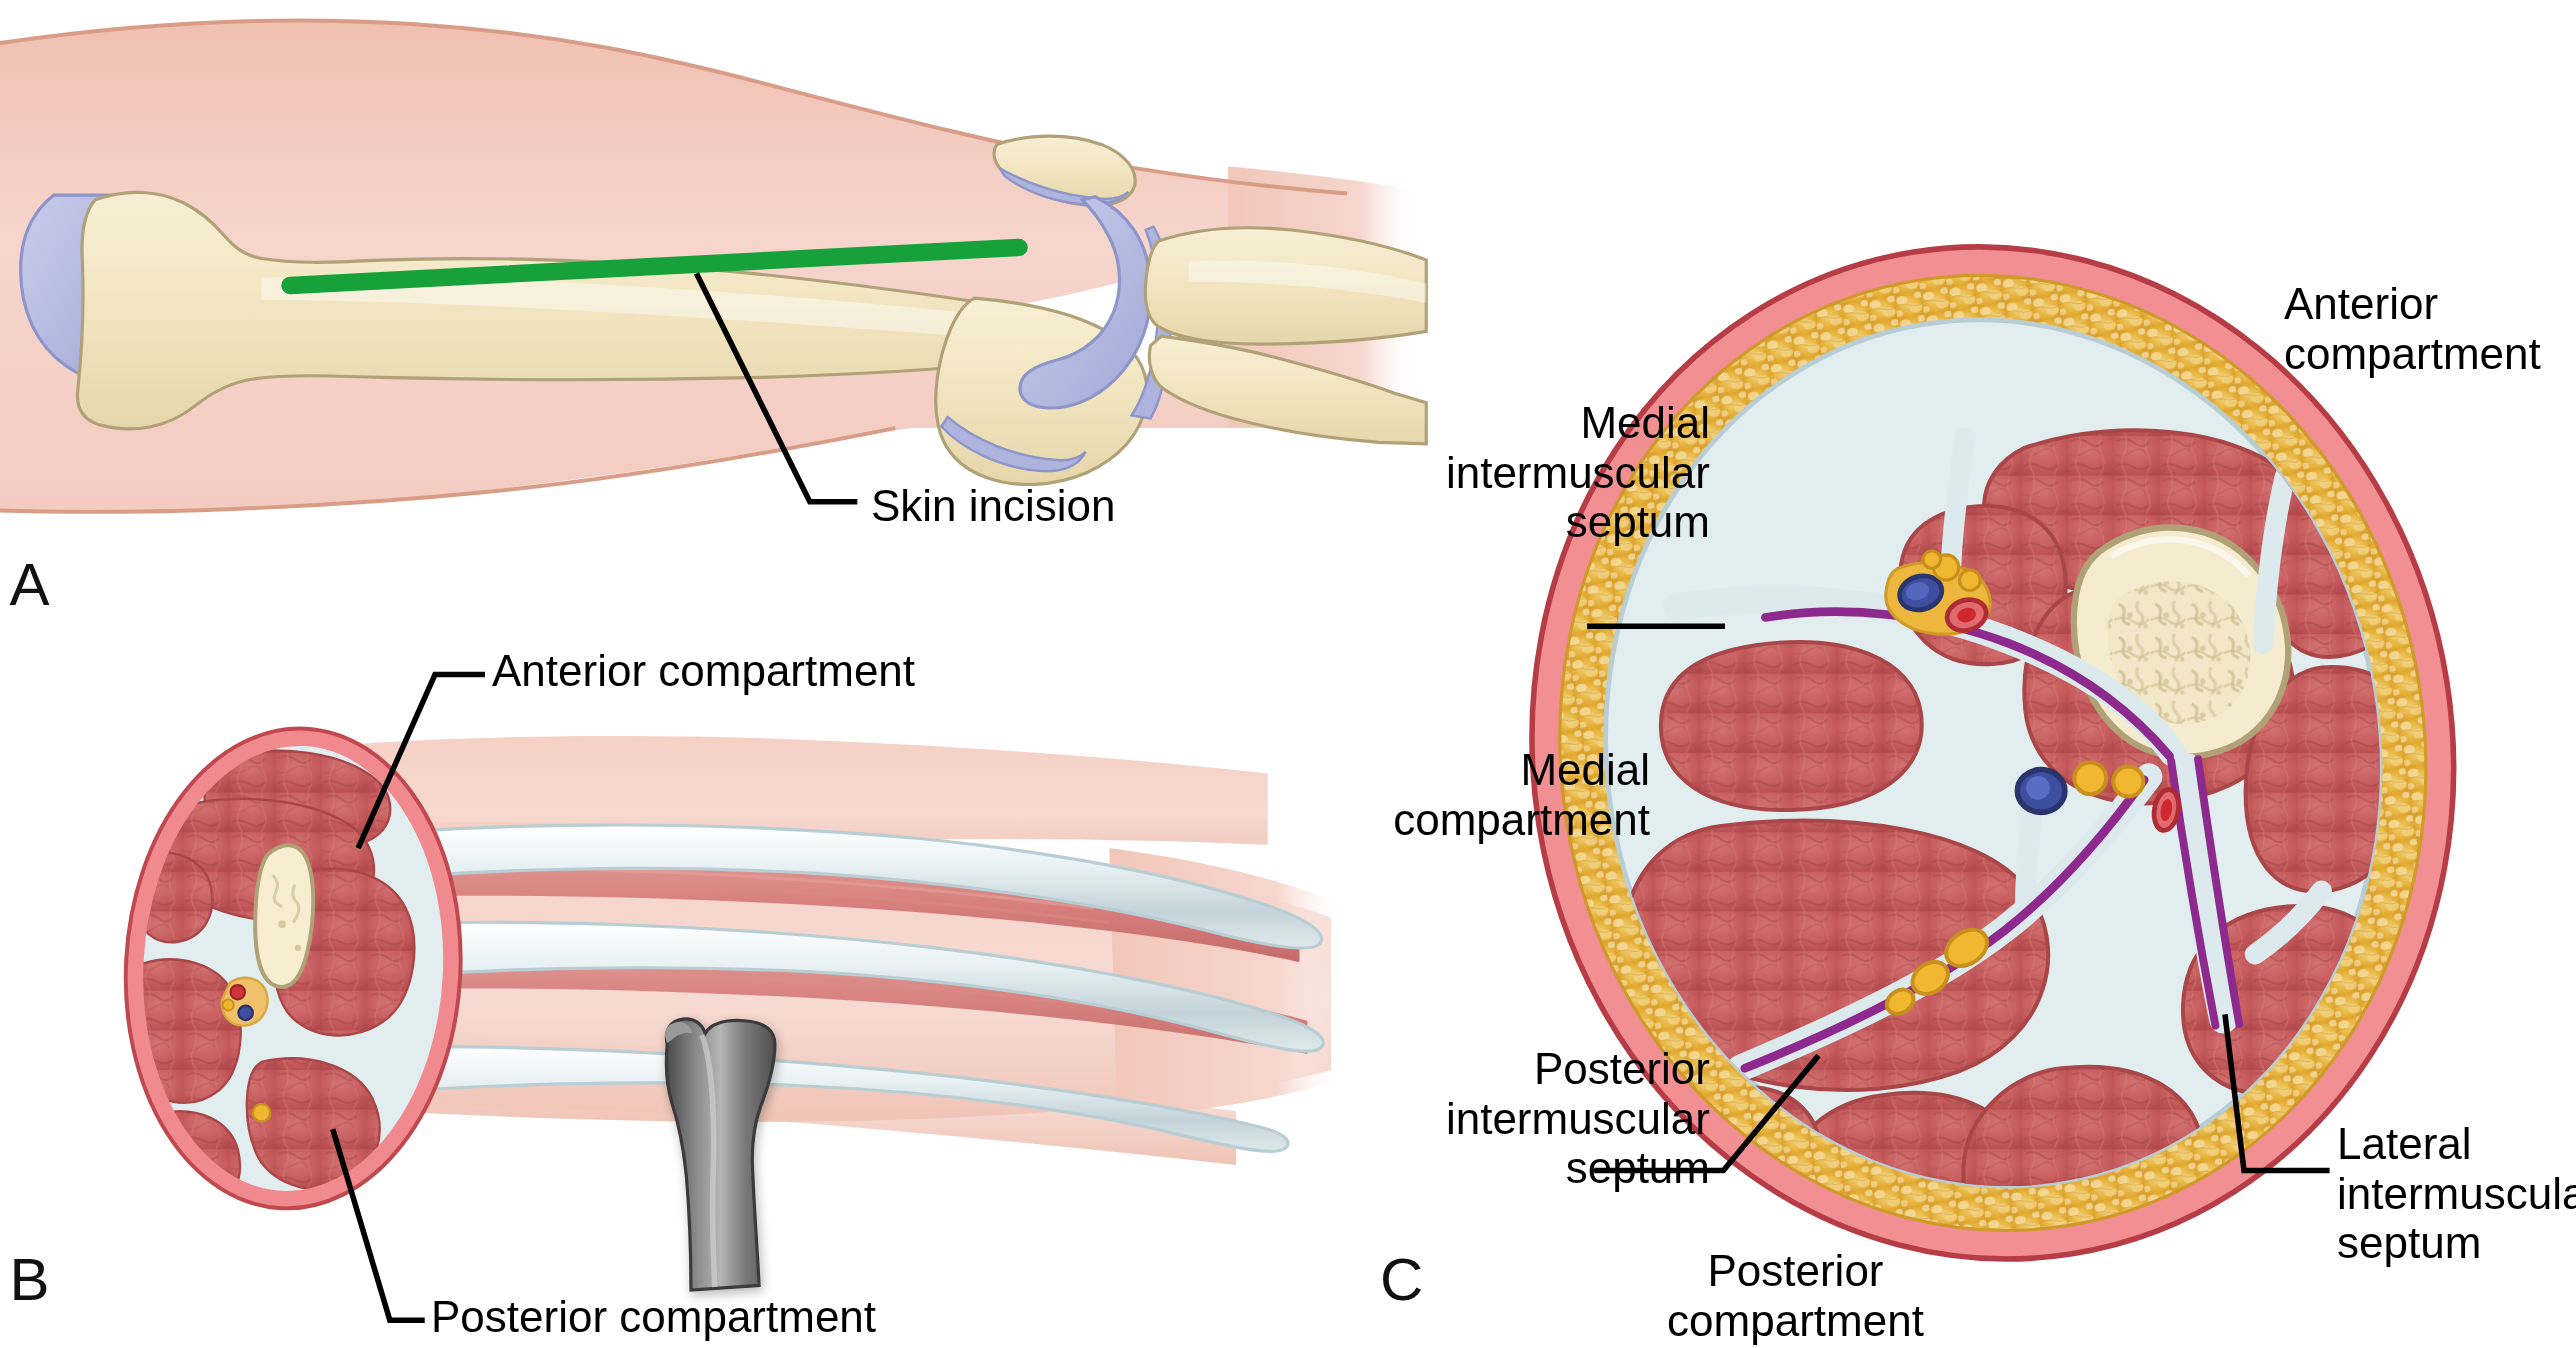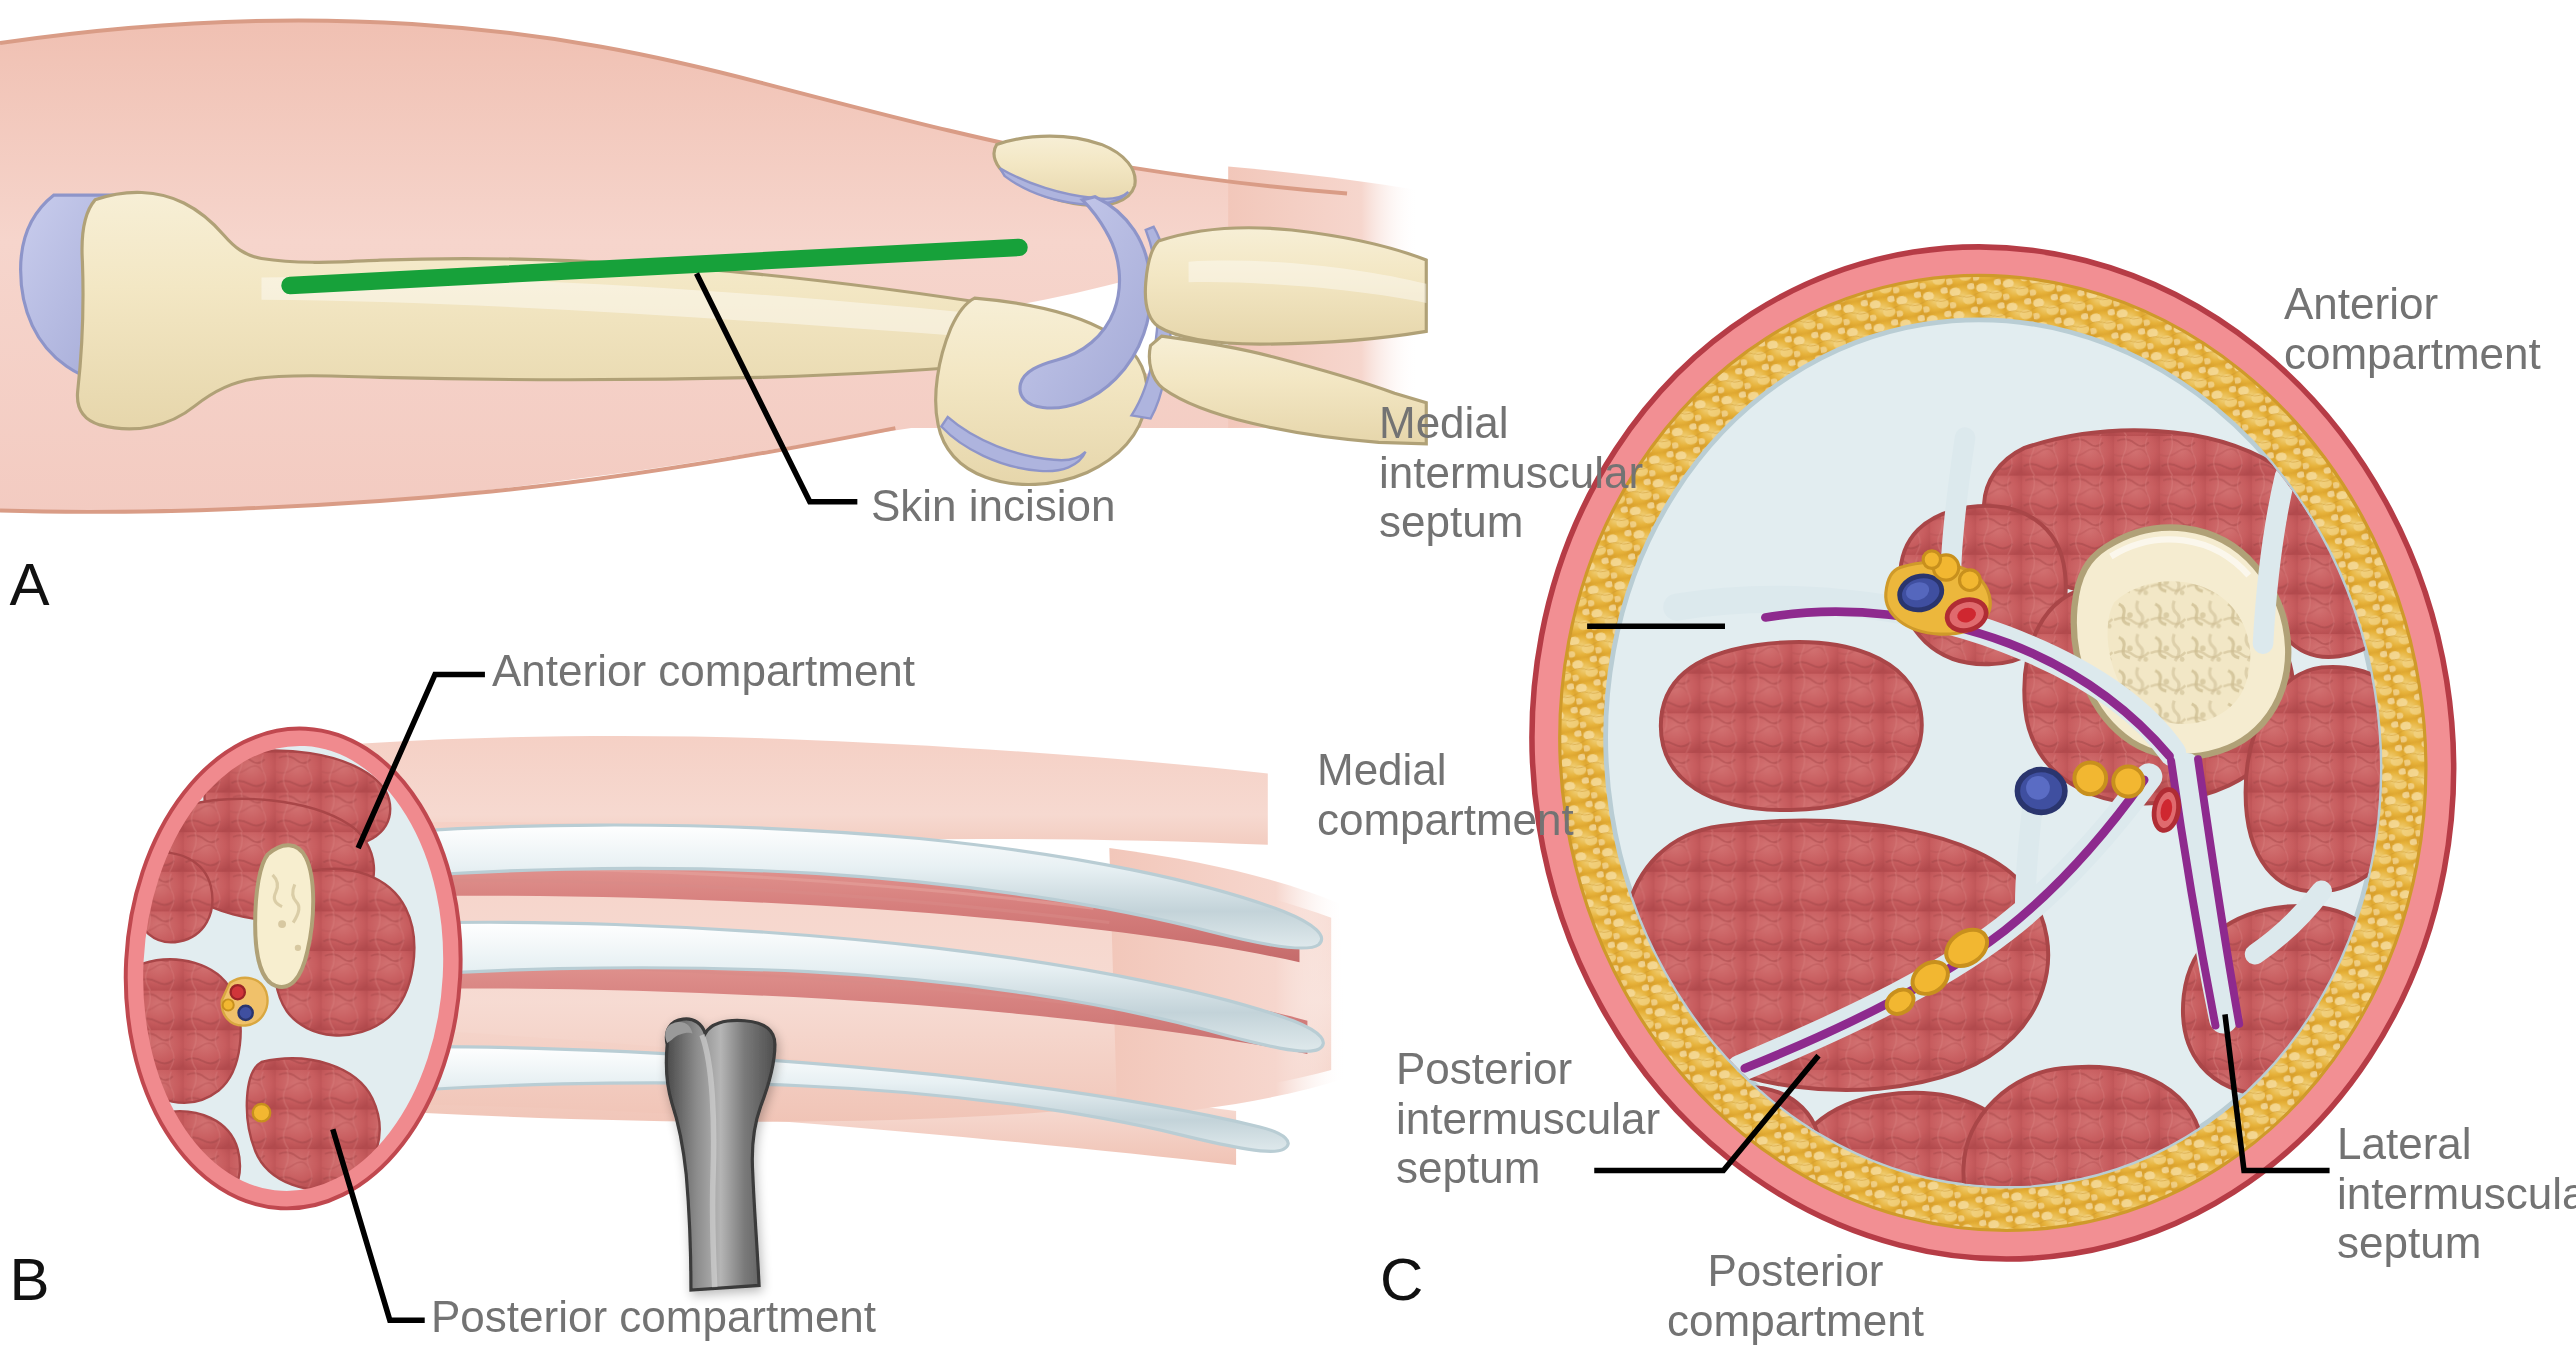--- a/index.html
+++ b/index.html
@@ -29,26 +29,26 @@
     position: absolute;
     font-size: 60px;
     color: #111111;
     font-family: "Liberation Sans", sans-serif;
     letter-spacing: 0px;
     line-height: 1;
   }
   .callout {
     position: absolute;
     font-size: 44px;
-    color: #737373;
+    color: #000000;
     line-height: 1.13;
     font-family: "Liberation Sans", sans-serif;
     white-space: pre-line;
   }
-  .callout.right-align { }
+  .callout.right-align { text-align: right; }
   .callout.left-align  { text-align: left; }
   .callout.center-align{ text-align: center; }
 </style>
 </head>
 <body>
 
 <div id="figure">
 
   <svg class="layer" viewBox="0 0 3251 1702">
     <defs>

